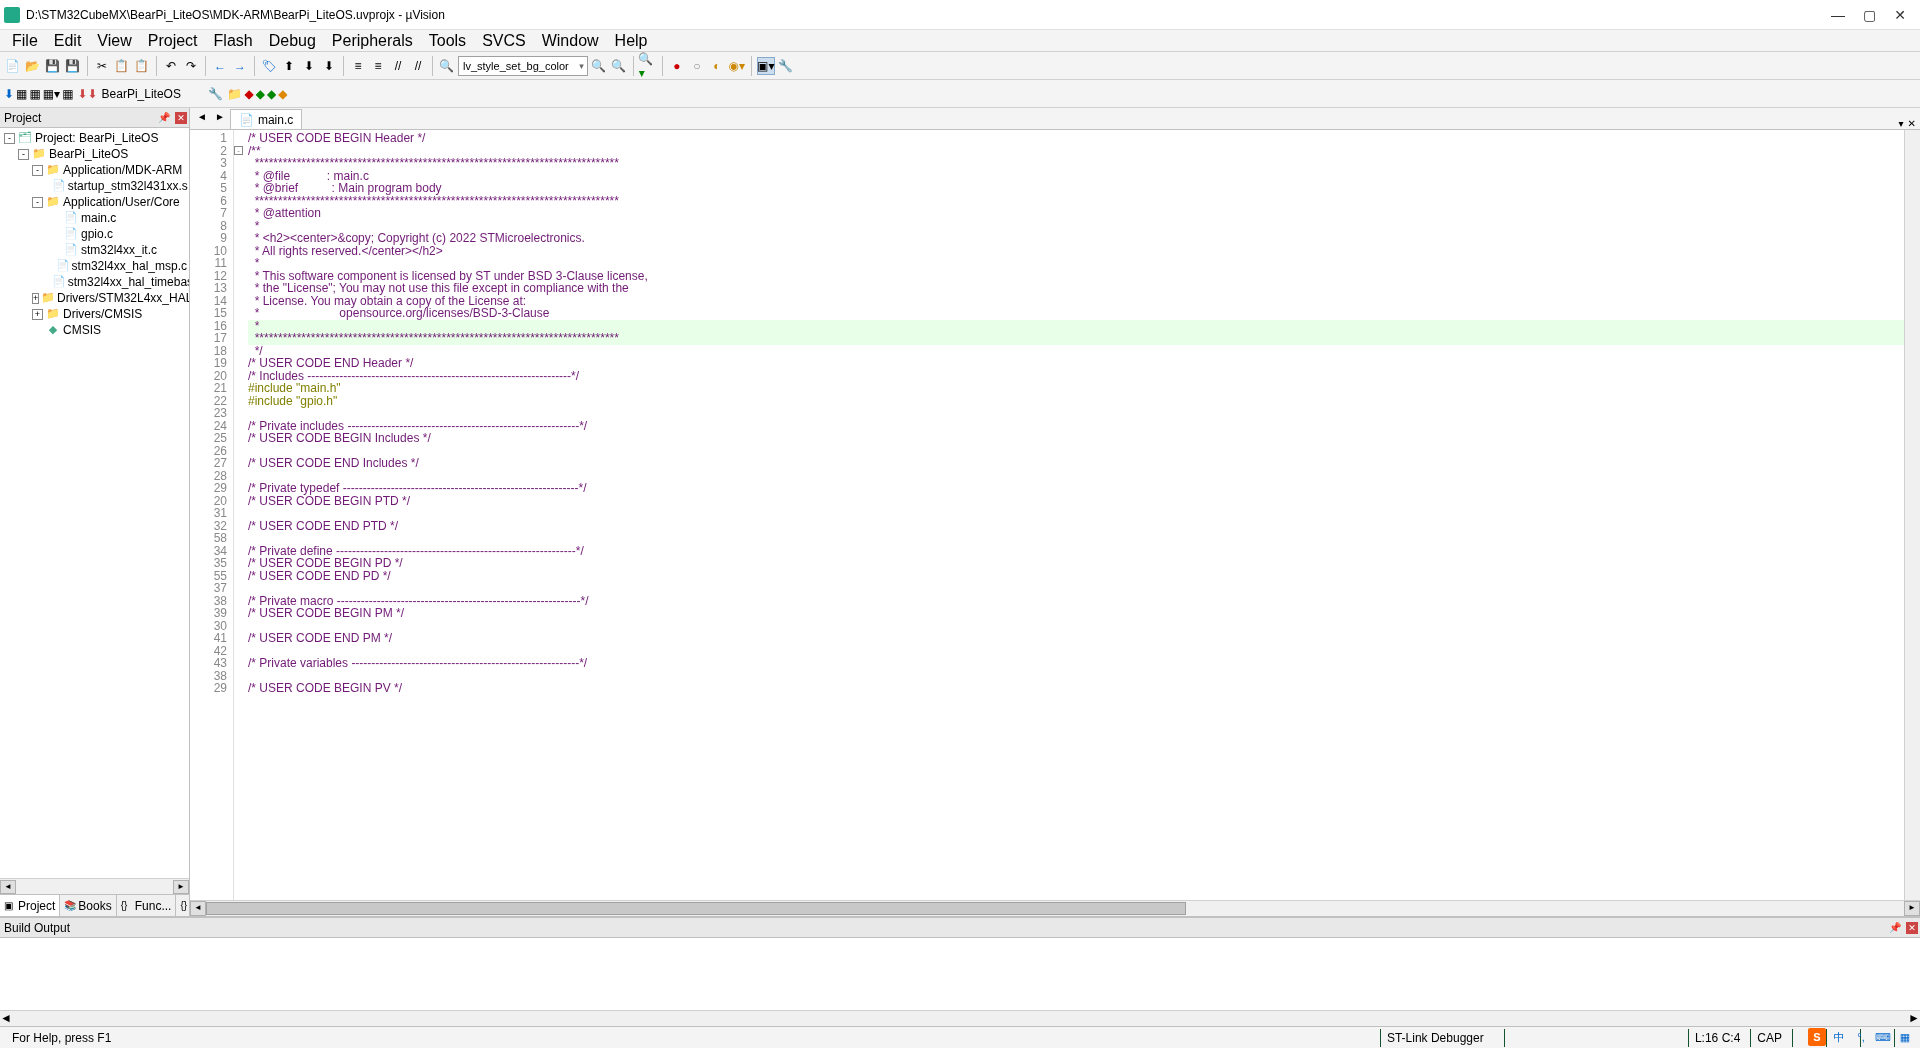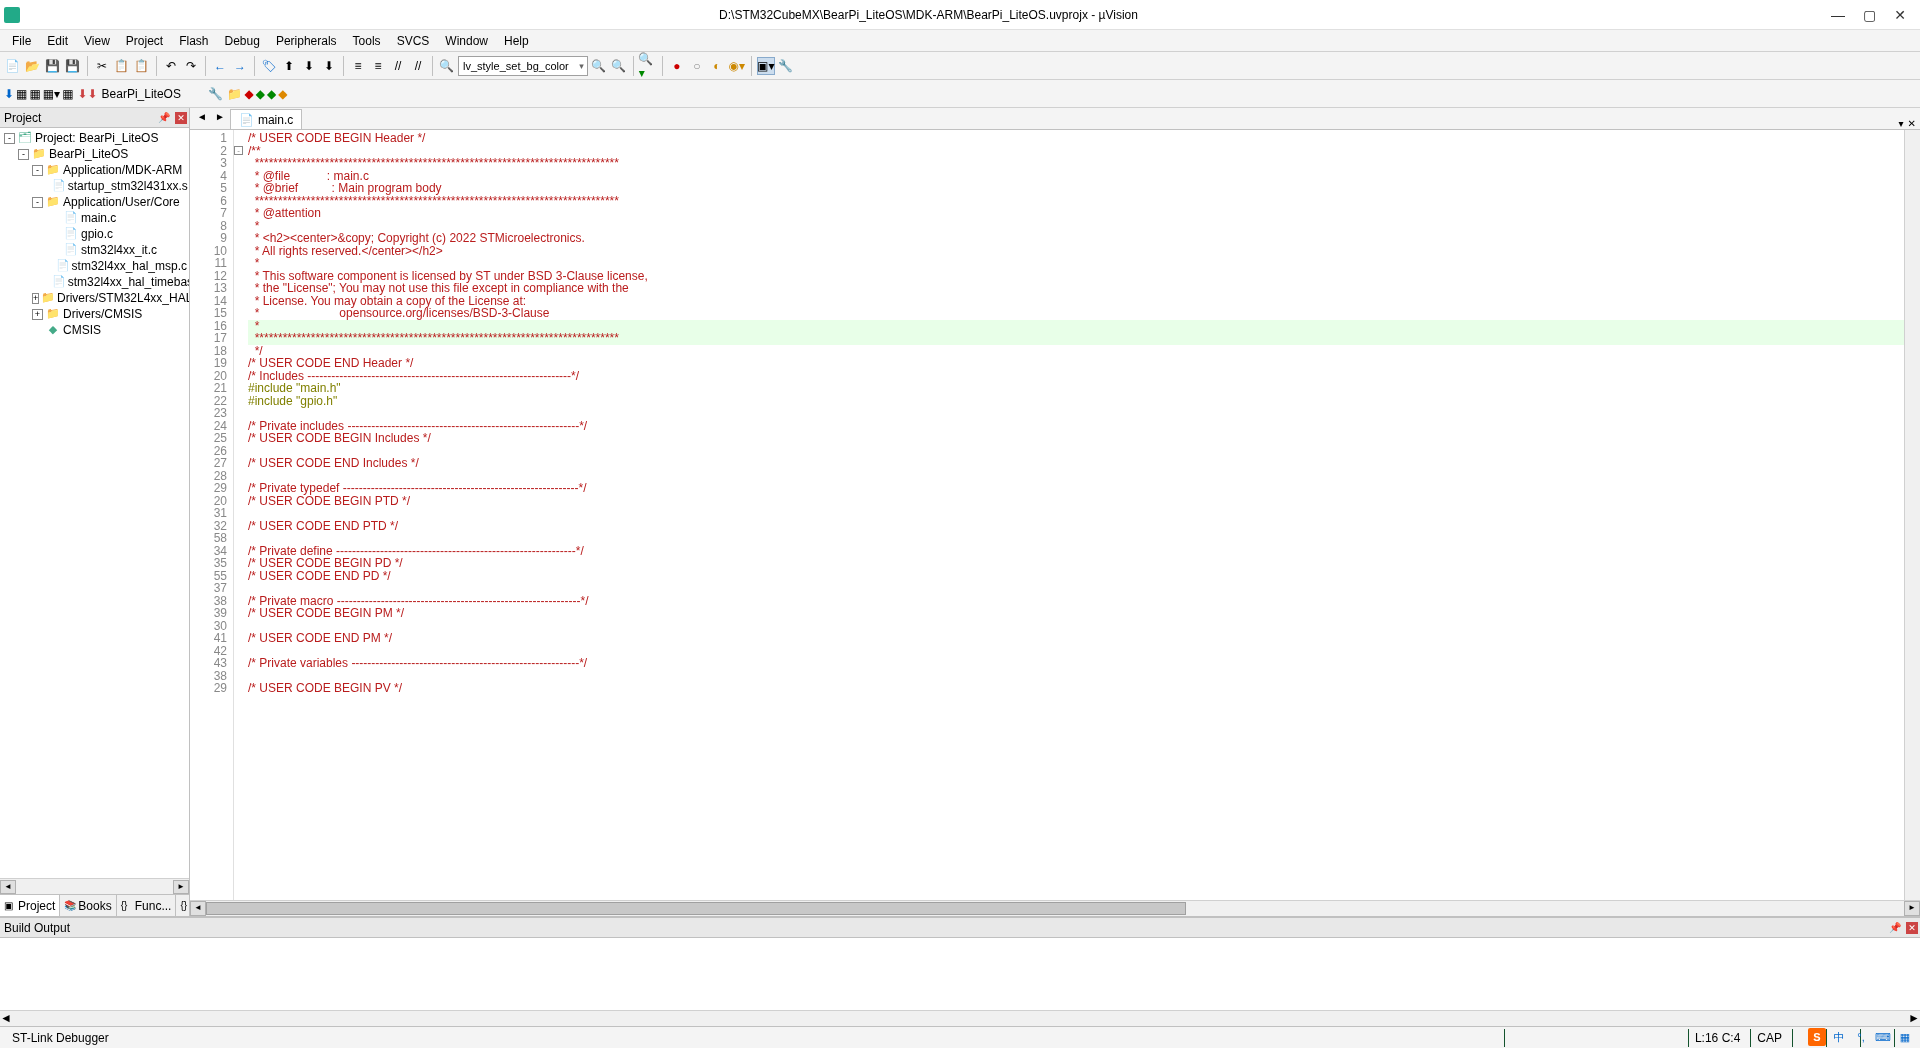--- a/index.html
+++ b/index.html
@@ -1,23 +1,23 @@
 <!DOCTYPE html>
 <html><head>
 <meta charset="utf-8">
 <style>
 * { margin: 0; padding: 0; box-sizing: border-box; font-family: "Segoe UI", Tahoma, sans-serif; font-size: 12px; }
 body { background: #fff; overflow: hidden; width: 1920px; height: 1048px; display: flex; flex-direction: column; }
-.titlebar { height: 30px; background: #fff; display: flex; align-items: center; padding: 4px 4px; border-bottom: 1px solid #e0e0e0; text-align: center; }
+.titlebar { height: 30px; background: #fff; display: flex; align-items: center; padding: 4px 4px; border-bottom: 1px solid #e0e0e0; }
 .titlebar .app-icon { width: 16px; height: 16px; background: #2a8; margin-right: 6px; border-radius: 2px; }
 .titlebar .title { flex: 1; font-size: 12px; }
 .titlebar .winbtns { display: flex; gap: 18px; padding-right: 10px; }
 .titlebar .winbtns span { font-size: 14px; cursor: pointer; color: #333; }
 .menubar { height: 22px; background: #f4f4f4; display: flex; align-items: center; padding: 0 4px; border-bottom: 1px solid #d0d0d0; }
-.menubar span { padding: 2px 8px; font-size: 12px; cursor: pointer; }
+.menubar span { padding: 2px 8px; font-size: 16px; cursor: pointer; }
 .toolbar { height: 28px; background: #f4f4f4; display: flex; align-items: center; padding: 0 4px; border-bottom: 1px solid #d0d0d0; gap: 2px; }
 .toolbar .tbtn { width: 18px; height: 18px; display: inline-flex; align-items: center; justify-content: center; cursor: pointer; font-size: 12px; }
 .toolbar .sep { width: 1px; height: 20px; background: #c0c0c0; margin: 0 3px; }
 .toolbar .combo { height: 20px; border: 1px solid #a0a0a0; background: #fff; padding: 0 18px 0 4px; font-size: 11px; display: inline-flex; align-items: center; position: relative; min-width: 100px; }
 .toolbar .combo::after { content: '▾'; position: absolute; right: 3px; font-size: 9px; color: #666; }
 .toolbar2 { height: 28px; background: #f4f4f4; display: flex; align-items: center; padding: 0 4px; border-bottom: 1px solid #d0d0d0; gap: 2px; }
 .main { flex: 1; display: flex; min-height: 0; }
 .panel-left { width: 190px; display: flex; flex-direction: column; border-right: 1px solid #c0c0c0; }
 .panel-header { height: 20px; background: #e8e8e8; border-bottom: 1px solid #c0c0c0; display: flex; align-items: center; padding: 0 4px; font-size: 11px; position: relative; }
 .panel-header .pin { position: absolute; right: 18px; font-size: 10px; cursor: pointer; }
@@ -44,21 +44,21 @@
 .editor-tabs .nav-btn { width: 16px; height: 18px; font-size: 10px; text-align: center; cursor: pointer; margin-right: 2px; }
 .editor-tabs .right-btns { position: absolute; right: 4px; display: flex; gap: 4px; }
 .editor-tabs .right-btns span { font-size: 10px; cursor: pointer; }
 .editor-body { flex: 1; display: flex; position: relative; overflow: hidden; }
 .gutter { width: 44px; background: #fff; border-right: 1px solid #e0e0e0; text-align: right; padding-right: 6px; font-family: Consolas, monospace; font-size: 12px; color: #888; line-height: 12.5px; padding-top: 2px; }
 .fold-gutter { width: 10px; background: #fff; font-family: Consolas, monospace; font-size: 9px; color: #888; line-height: 12.5px; padding-top: 2px; }
 .fold-gutter .fb { border: 1px solid #888; width: 9px; height: 9px; font-size: 8px; line-height: 7px; text-align: center; margin-top: 1px; }
 .code { flex: 1; font-family: Consolas, monospace; font-size: 12px; line-height: 12.5px; padding-top: 2px; padding-left: 4px; white-space: pre; overflow: hidden; }
 .code .line { height: 12.5px; }
 .code .hl { background: #e8ffe8; }
-.c-comment { color: #b91c1c; }
+.c-comment { color: #701a75; }
 .c-preproc { color: #808000; }
 .editor-vscroll { width: 16px; background: #f0f0f0; border-left: 1px solid #d0d0d0; }
 .editor-hscroll { height: 16px; background: #f0f0f0; border-top: 1px solid #d0d0d0; display: flex; }
 .editor-hscroll .sb-btn { width: 16px; background: #e0e0e0; border: 1px solid #b0b0b0; font-size: 8px; text-align: center; line-height: 12px; }
 .editor-hscroll .sb-thumb { width: 980px; background: #c8c8c8; border: 1px solid #a0a0a0; margin: 1px 0; }
 .editor-hscroll .sb-track { flex: 1; }
 .build-output { height: 110px; display: flex; flex-direction: column; border-top: 2px solid #c0c0c0; }
 .build-body { flex: 1; background: #fff; position: relative; }
 .build-hscroll { height: 16px; background: #f0f0f0; border-top: 1px solid #d0d0d0; display: flex; }
 .statusbar { height: 22px; background: #f4f4f4; border-top: 1px solid #c0c0c0; display: flex; align-items: center; padding: 0 6px; font-size: 11px; gap: 4px; }
@@ -388,20 +388,21 @@
   </div>
   <div class="build-body"></div>
   <div class="build-hscroll">
     <span class="sb-btn">◄</span>
     <span class="sb-track" style="flex:1"></span>
     <span class="sb-btn">►</span>
   </div>
 </div>
 
 <div class="statusbar">
+  <div class="cell">For Help, press F1</div>
   <div class="cell wide">ST-Link Debugger</div>
   <div class="cell" style="min-width:180px"></div>
   <div class="cell">L:16 C:4</div>
   <div class="cell">CAP</div>
   <div class="cell" style="min-width:30px"></div>
   <div class="cell" style="min-width:30px"></div>
   <div class="cell" style="min-width:30px"></div>
   <div class="cell" style="min-width:20px"></div>
 </div>
 

